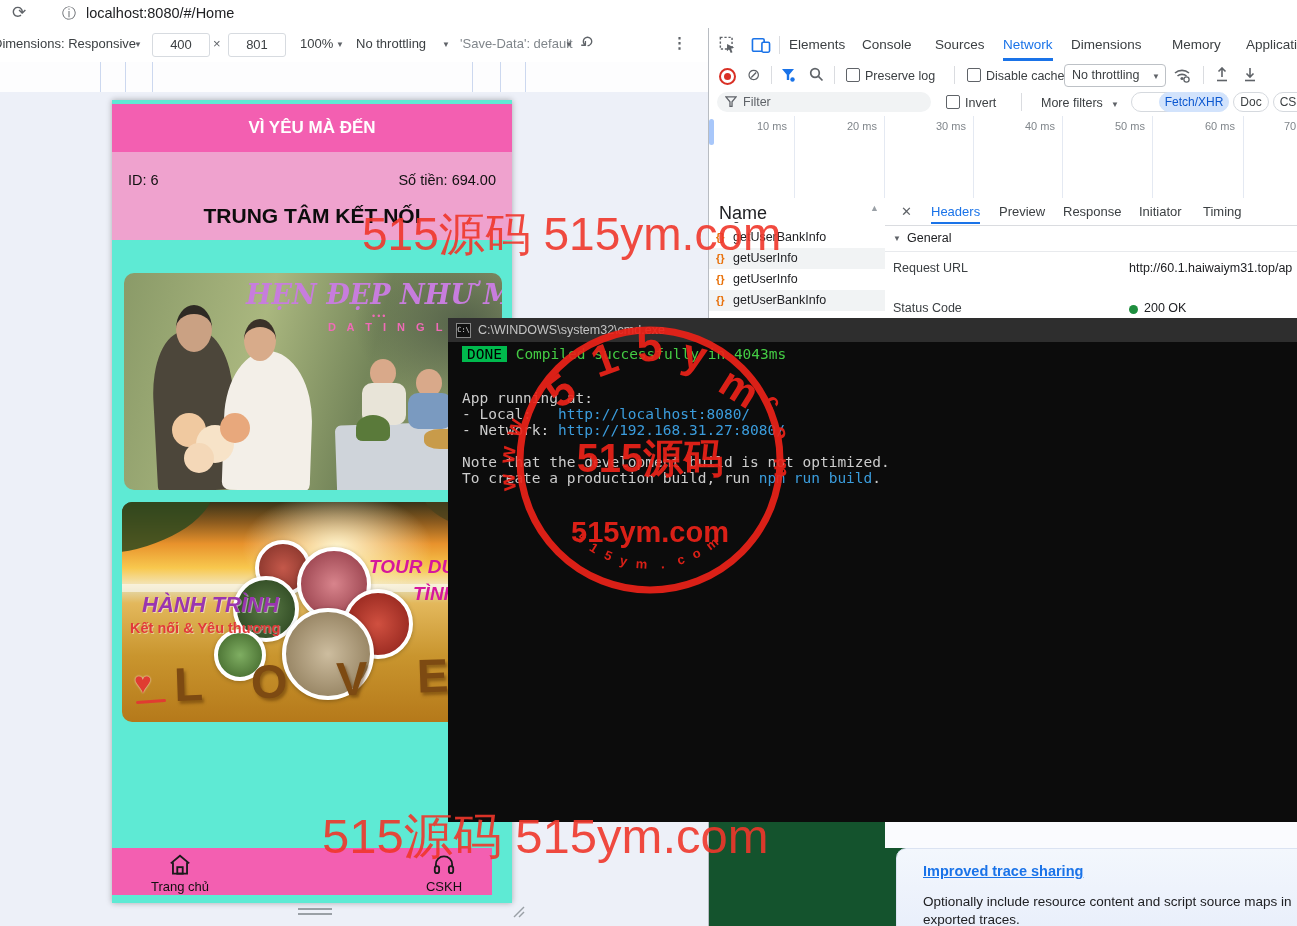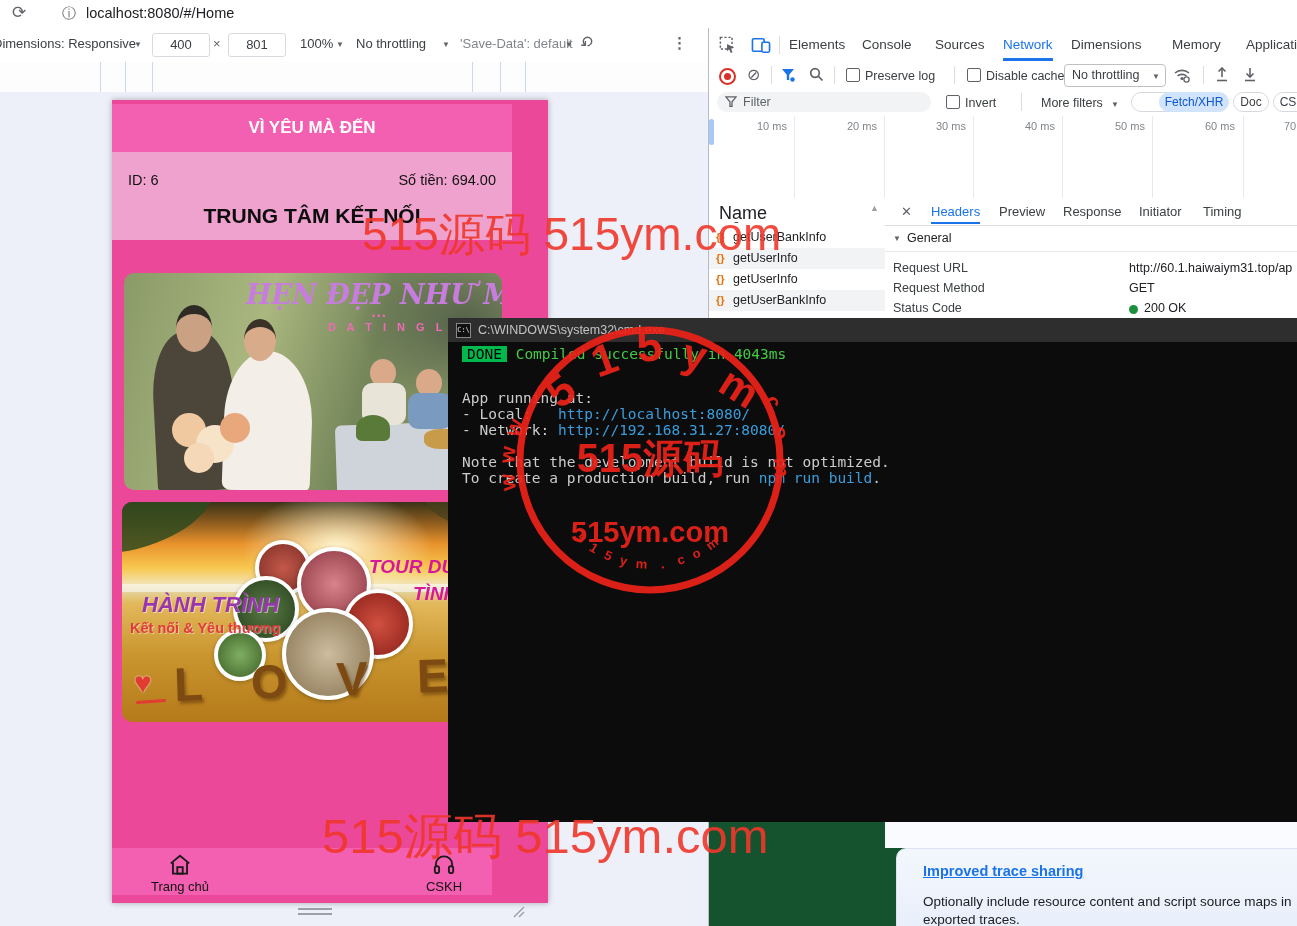--- a/index.html
+++ b/index.html
@@ -29,21 +29,21 @@
   .pill.sel{background:#d2e3fc;border-color:#d2e3fc;color:#0b57d0;}
   .gridline{position:absolute;top:0;width:1px;height:82px;background:#e4e9f2;}
   .tick{position:absolute;top:4px;font-size:11px;color:#80868b;}
   .req-row{position:relative;height:21px;line-height:21px;font-size:12.5px;color:#202124;padding-left:24px;box-sizing:border-box;}
   .xhr-ic{position:absolute;left:7px;top:0;color:#e8710a;font-size:11px;font-weight:bold;}
   .dtl-tab{position:absolute;top:0;height:25px;line-height:25px;font-size:13px;color:#3c4043;}
   .dtl-tab.active{color:#1a73e8;border-bottom:2px solid #1a73e8;height:23px;}
   .hdr-label{position:absolute;left:8px;font-size:12.5px;color:#3c4043;}
   .hdr-val{position:absolute;left:244px;font-size:12.5px;color:#202124;white-space:nowrap;}
   
-  .phone{left:112px;top:100px;width:400px;height:803px;background:#ec4899;box-shadow:0 0 6px rgba(0,0,0,.3);padding-left:36px;}
+  .phone{left:112px;top:100px;width:400px;height:803px;background:#5eead4;box-shadow:0 0 6px rgba(0,0,0,.3);}
   .pink{background:#f35fb1;}
   .nav-item{position:absolute;top:0;width:110px;height:47px;text-align:center;}
   .nav-label{font-size:13px;color:#111;margin-top:1px;}
   svg{display:block;}
   
   .cmd{left:448px;top:318px;width:849px;height:504px;}
   .cmd-title{position:absolute;left:0;top:0;width:100%;height:24px;background:#2e2e2e;color:#c3c3c3;
     font-size:12.5px;line-height:24px;}
   .cmd-body{position:absolute;left:0;top:24px;width:100%;height:480px;background:#0c0c0c;
     font-family:"DejaVu Sans Mono",monospace;font-size:14.5px;color:#cccccc;}
@@ -314,24 +314,20 @@
         <div class="dtl-tab" style="left:318px;">Timing</div>
       </div>
       <div class="a" style="left:0;top:26px;width:413px;height:26px;border-bottom:1px solid #e8eaed;">
         <span class="a caret" style="left:8px;top:9px;color:#5f6368;">▼</span>
         <span class="a" style="left:22px;top:6px;font-size:12.5px;color:#202124;">General</span>
       </div>
       <div class="a" style="left:0;top:62px;width:413px;height:20px;">
         <span class="hdr-label">Request URL</span>
         <span class="hdr-val">http://60.1.haiwaiym31.top/ap</span>
       </div>
-      <div class="a" style="left:0;top:82px;width:413px;height:20px;">
-        <span class="hdr-label">Request Method</span>
-        <span class="hdr-val">GET</span>
-      </div>
       <div class="a" style="left:0;top:102px;width:413px;height:20px;">
         <span class="hdr-label">Status Code</span>
         <span class="a" style="left:244px;top:4px;width:9px;height:9px;border-radius:50%;background:#1e8e3e;"></span>
         <span class="hdr-val" style="left:259px;">200 OK</span>
       </div>
     </div>
 
     <div class="a" style="left:0;top:794px;width:589px;height:104px;background:#14532d;box-shadow:0 -1px 0 #cdd3de;">
       <div class="a" style="left:176px;top:0;width:413px;height:26px;background:#fafbfe;"></div>
       <div class="a" style="left:187px;top:26px;width:402px;height:78px;background:linear-gradient(180deg,#f3f7fd,#e9effb);border:1px solid #dbe3f2;border-radius:10px 0 0 0;">

